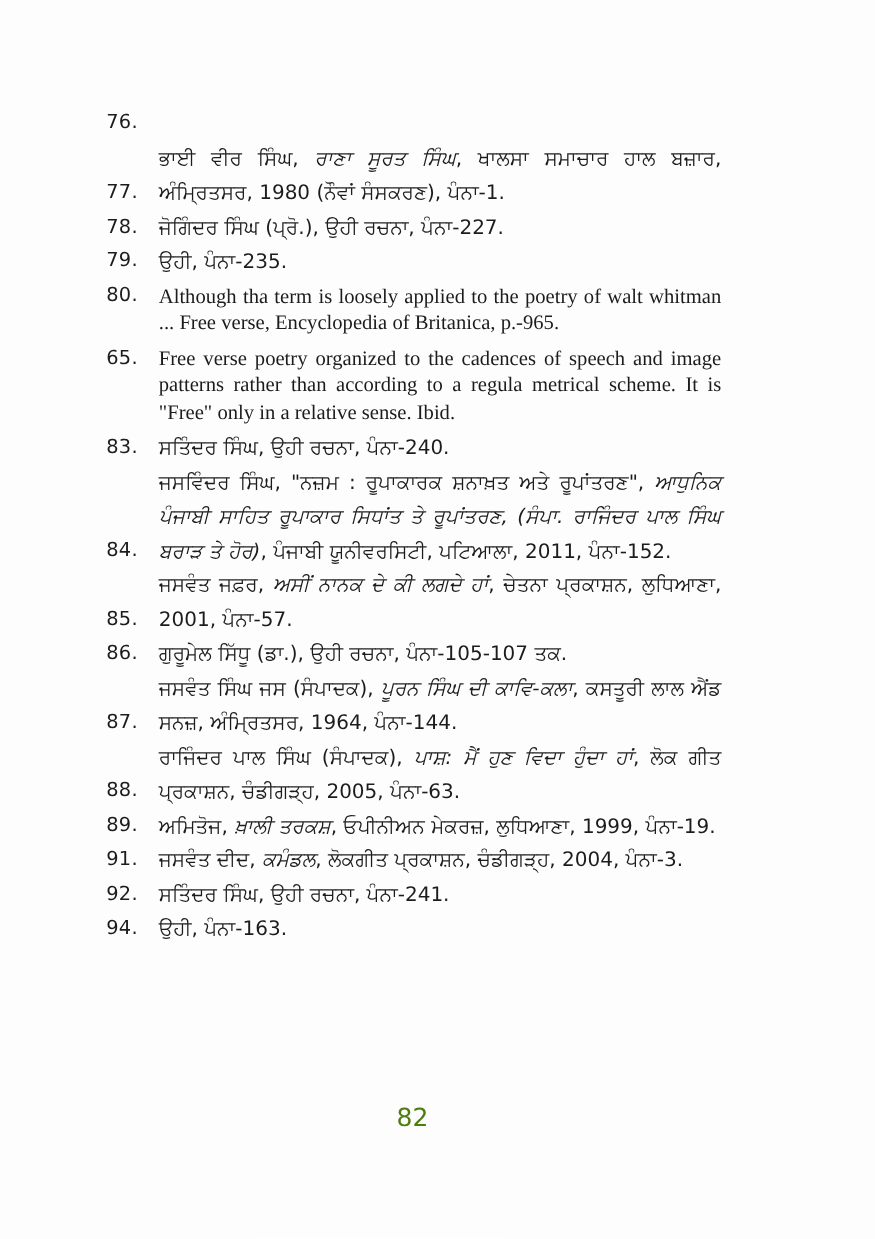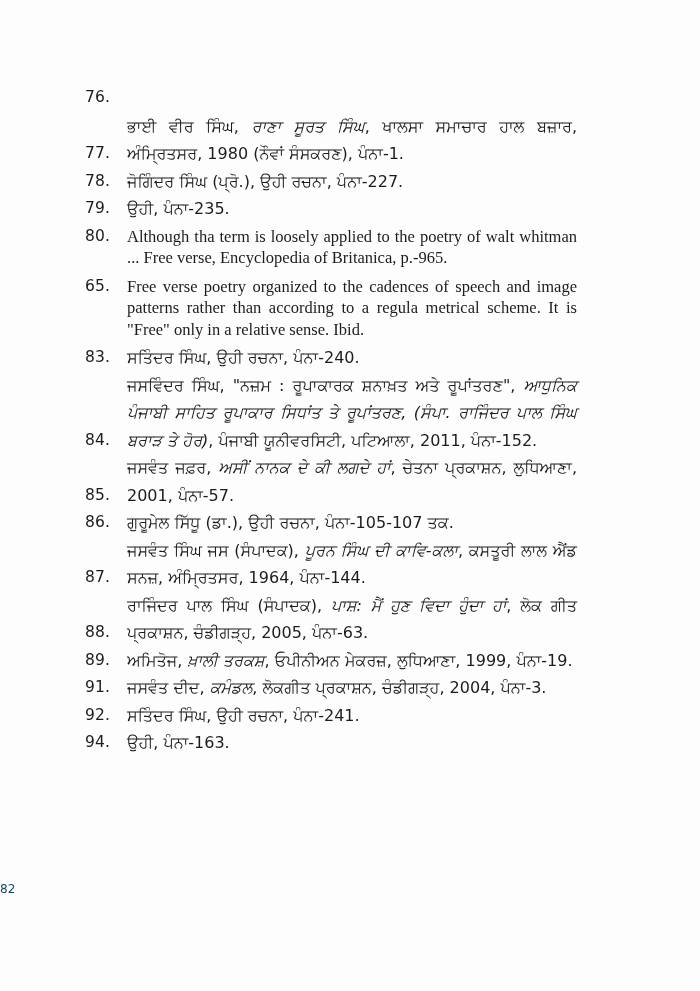--- a/index.html
+++ b/index.html
@@ -48,23 +48,24 @@
     line-height: 21.5px;
     padding: 3px 0 4px 0;
   }
   .entry.en .num { line-height: 21.5px; }
   .seg.italic { font-style: italic; }
   .page-number {
     position: absolute;
     top: 882px;
     left: 0;
     width: 660px;
+    text-align: center;
     font-family: "DejaVu Sans", sans-serif;
-    font-size: 12px;
-    color: #0c4a6e;
+    font-size: 20px;
+    color: #4d7c0f;
   }
 </style>
 </head>
 <body>
 
 <div class="page">
   <div class="reference-list">
       <div class="entry en">
         <span class="num">76.</span>
       </div>

